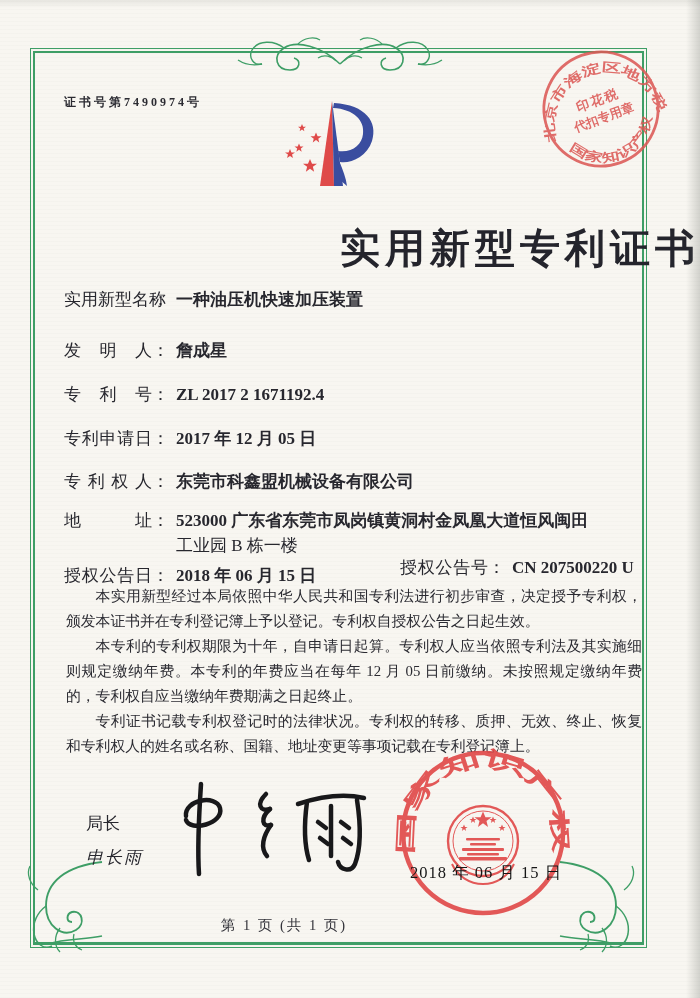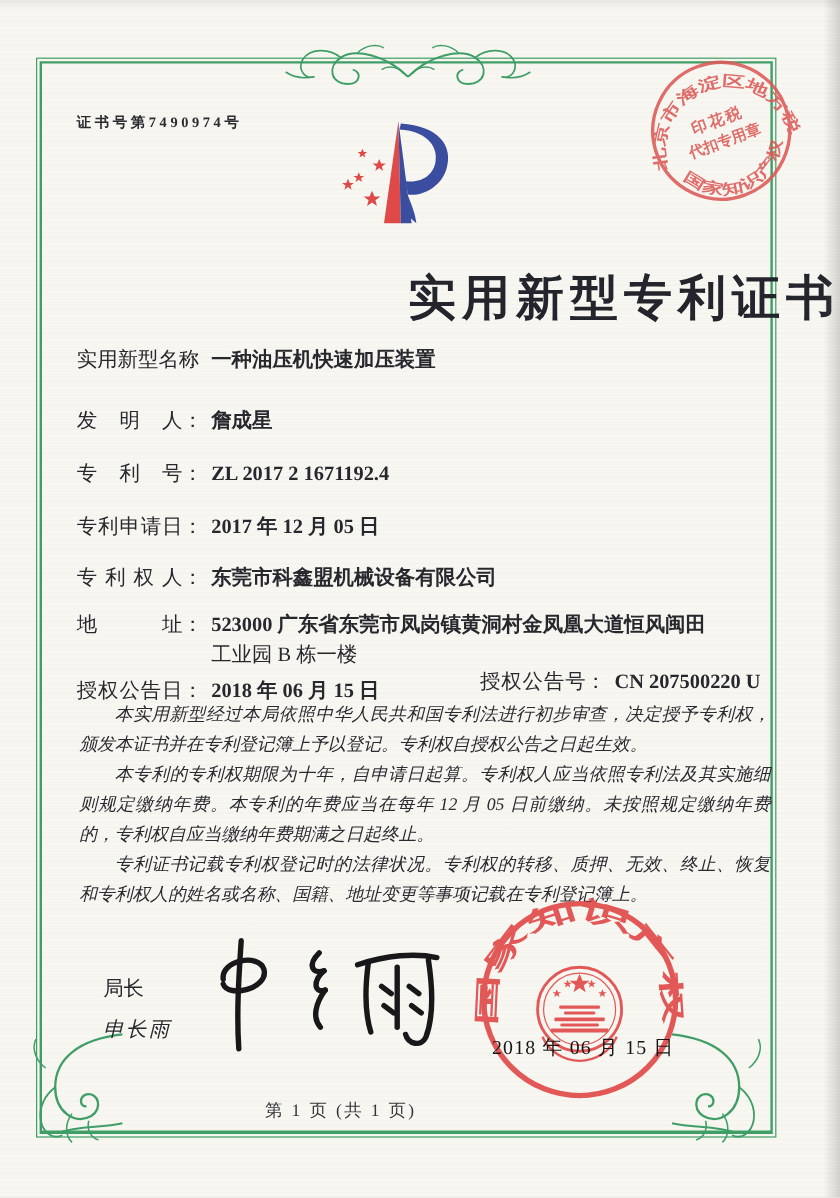--- a/index.html
+++ b/index.html
@@ -30,21 +30,21 @@
   .title{position:absolute;left:0;top:197px;width:700px;text-align:right;
     font-size:40px;font-weight:bold;letter-spacing:5px;color:#24242c;margin-top:24px;}
 
   .field{position:absolute;left:64px;font-size:17px;color:#27272e;white-space:nowrap;}
   .flabel{display:inline-block;width:88px;text-align:justify;text-align-last:justify;}
   .fvalue{margin-left:7px;font-weight:bold;}
   .addr2{position:absolute;left:176px;top:534px;font-size:17px;color:#27272e;}
   .field-right{left:400px;}
 
   .paras{position:absolute;left:66px;top:584px;width:576px;font-size:14.8px;
-    line-height:25px;color:#2a2a31;text-align:justify;font-style:italic;}
+    line-height:25px;color:#2a2a31;text-align:justify;}
   .paras p{margin:0;text-indent:2em;}
 
   .signer-title{position:absolute;left:86px;top:812px;font-size:17px;color:#27272e;}
   .signer-name{position:absolute;left:86px;top:846px;font-size:17px;color:#27272e;letter-spacing:2px;font-style:italic;}
   .signature{position:absolute;left:170px;top:770px;}
 
   .seal{position:absolute;left:396px;top:746px;opacity:.92;}
   .seal-date{position:absolute;left:410px;top:862px;font-size:16.5px;color:#161616;
     letter-spacing:1px;white-space:nowrap;}
   .tax-stamp{position:absolute;left:534px;top:42px;transform:rotate(-20deg);opacity:.88;}

